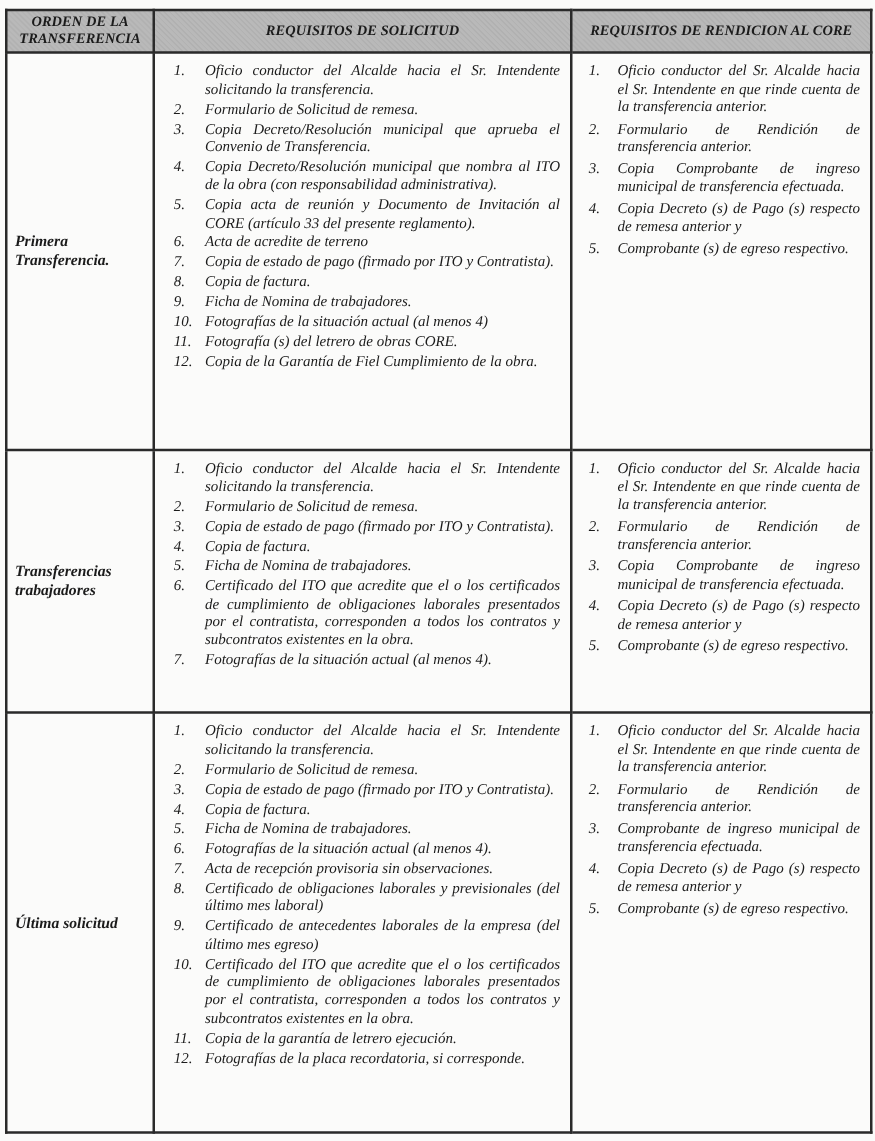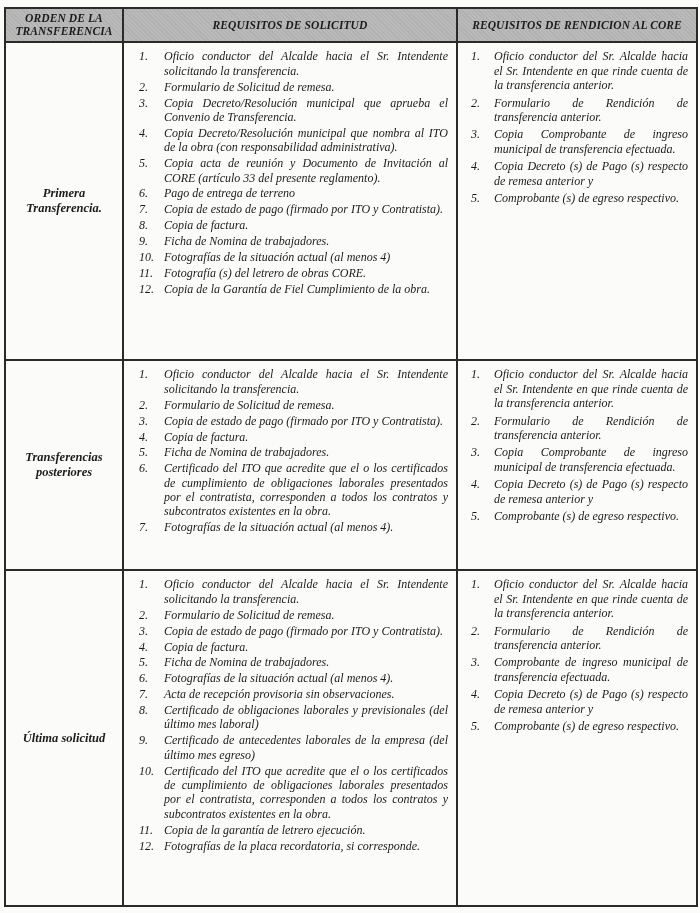--- a/index.html
+++ b/index.html
@@ -33,21 +33,21 @@
     font-size: 11.5px;
     line-height: 1.15;
     text-align: center;
     vertical-align: middle;
     height: 30px;
     padding: 3px 6px;
     letter-spacing: 0.1px;
   }
   td.orden-cell {
     vertical-align: middle;
-    text-align: center;
+    text-align: left;
     font-weight: bold;
     font-style: italic;
     font-size: 12.5px;
     line-height: 1.25;
     padding: 0 6px;
     margin-left: 35px;
   }
   td.list-cell {
     padding: 6px 6px 5px 6px;
   }
@@ -108,21 +108,21 @@
               <div class="req-item">
                 <span class="req-num">4.</span>
                 <span class="req-text">Copia Decreto/Resolución municipal que nombra al ITO de la obra (con responsabilidad administrativa).</span>
               </div>
               <div class="req-item">
                 <span class="req-num">5.</span>
                 <span class="req-text">Copia acta de reunión y Documento de Invitación al CORE (artículo 33 del presente reglamento).</span>
               </div>
               <div class="req-item">
                 <span class="req-num">6.</span>
-                <span class="req-text">Pago de entrega de terreno</span>
+                <span class="req-text">Acta de acredite de terreno</span>
               </div>
               <div class="req-item">
                 <span class="req-num">7.</span>
                 <span class="req-text">Copia de estado de pago (firmado por ITO y Contratista).</span>
               </div>
               <div class="req-item">
                 <span class="req-num">8.</span>
                 <span class="req-text">Copia de factura.</span>
               </div>
               <div class="req-item">
@@ -162,21 +162,21 @@
                 <span class="req-text">Copia Decreto (s) de Pago (s) respecto de remesa anterior y</span>
               </div>
               <div class="req-item">
                 <span class="req-num">5.</span>
                 <span class="req-text">Comprobante (s) de egreso respectivo.</span>
               </div>
             </div>
         </td>
       </tr>
       <tr style="height:210px">
-        <td class="orden-cell">Transferencias posteriores</td>
+        <td class="orden-cell">Transferencias trabajadores</td>
         <td class="list-cell solicitud-col">
           <div class="req-list">
               <div class="req-item">
                 <span class="req-num">1.</span>
                 <span class="req-text">Oficio conductor del Alcalde hacia el Sr. Intendente solicitando la transferencia.</span>
               </div>
               <div class="req-item">
                 <span class="req-num">2.</span>
                 <span class="req-text">Formulario de Solicitud de remesa.</span>
               </div>

